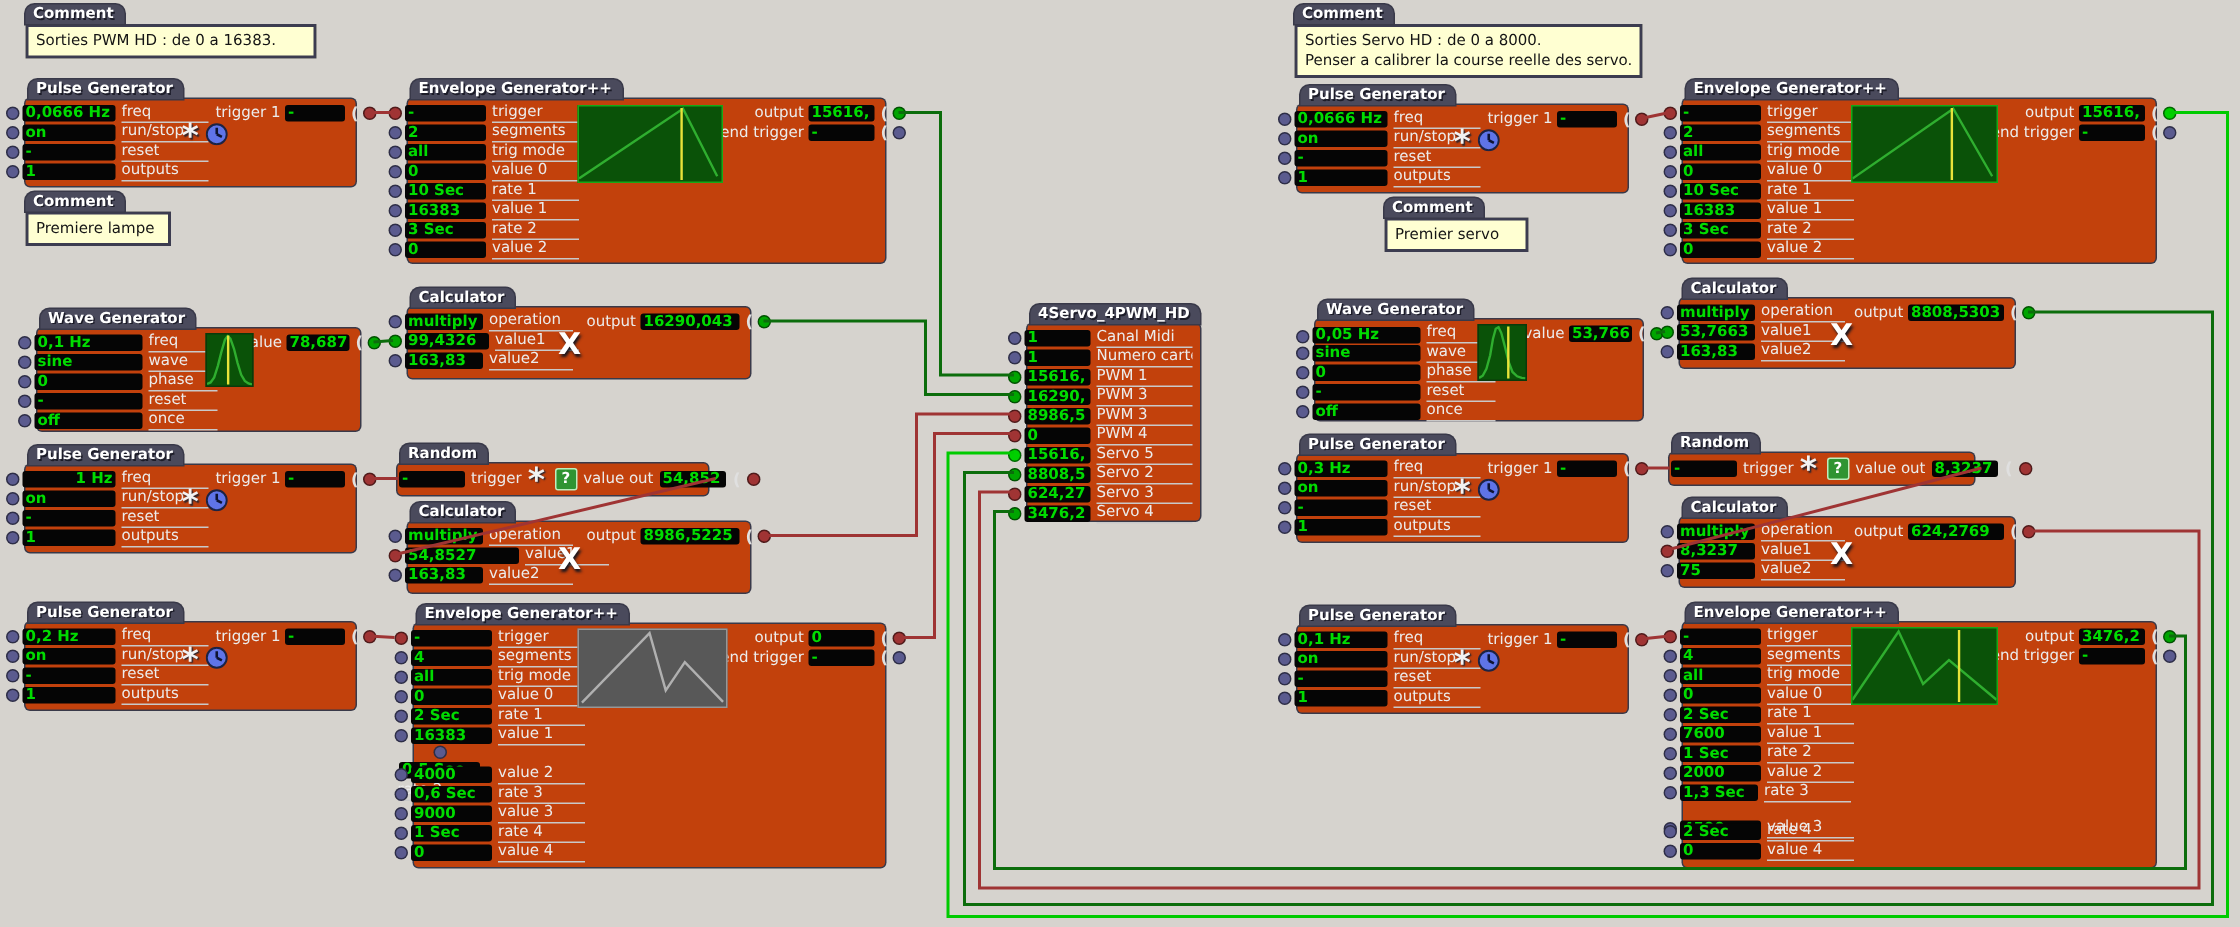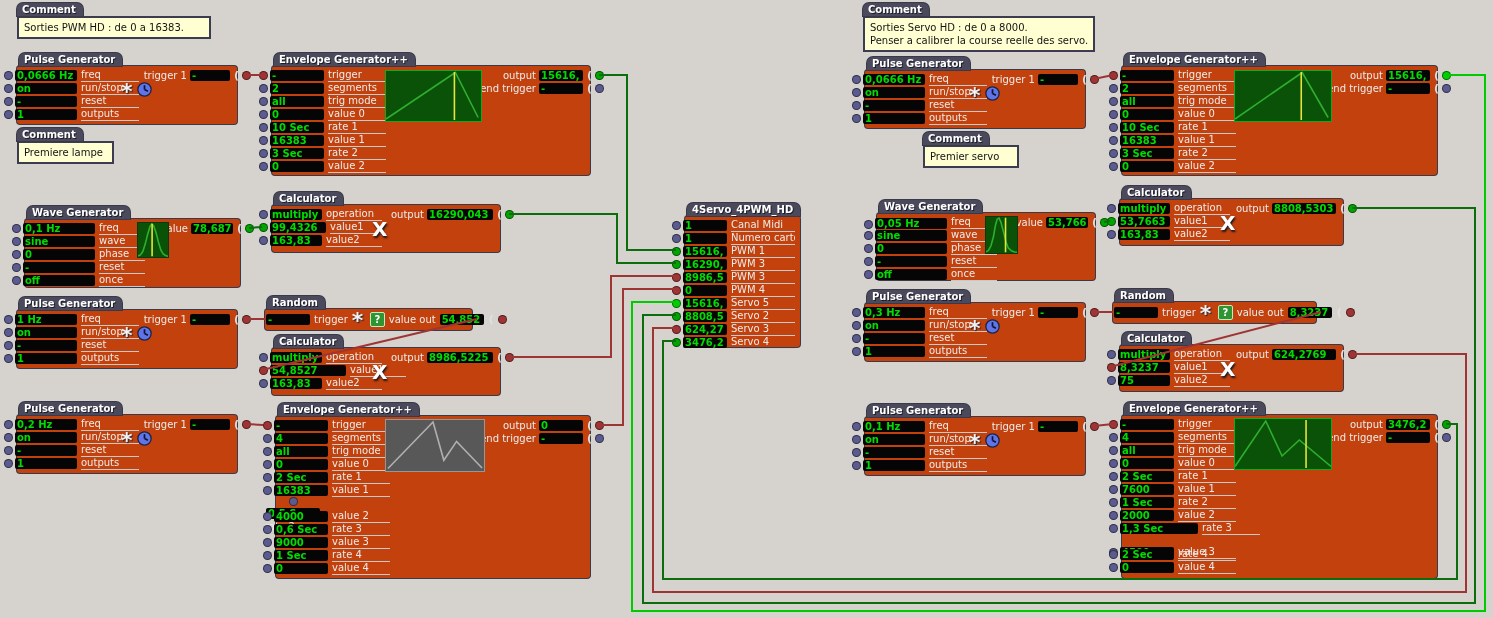--- a/index.html
+++ b/index.html
@@ -216,21 +216,21 @@
         <span class="field" style="width: 66px;">16290,043</span>
         <span class="paren">(</span>
         <span class="dot green"></span>
       </div>
       <span class="icon-x" style="left: 100px; top: 14px;">X</span>
     </div>
     <div class="node" style="left: 17px; top: 310px; width: 220px; height: 58px;">
       <div class="tab">Pulse Generator</div>
       <div class="lrow" style="top: 3px;">
         <span class="dot purple"></span>
-        <span class="field" style="width: 62px;">1 Hz</span>
+        <span class="field" style="width: 62px; text-align: right;">1 Hz</span>
         <span class="lbl" style="width: 58px;">freq</span>
       </div>
       <div class="lrow" style="top: 16px;">
         <span class="dot purple"></span>
         <span class="field" style="width: 62px;">on</span>
         <span class="lbl" style="width: 58px;">run/stop</span>
       </div>
       <div class="lrow" style="top: 29px;">
         <span class="dot purple"></span>
         <span class="field" style="width: 62px;">-</span>
@@ -779,21 +779,21 @@
         <span class="field" style="width: 54px;">1 Sec</span>
         <span class="lbl" style="width: 58px;">rate 2</span>
       </div>
       <div class="lrow" style="top: 94px;">
         <span class="dot purple"></span>
         <span class="field" style="width: 54px;">2000</span>
         <span class="lbl" style="width: 58px;">value 2</span>
       </div>
       <div class="lrow" style="top: 107px;">
         <span class="dot purple"></span>
-        <span class="field" style="width: 78px;">1,3 Sec</span>
+        <span class="field" style="width: 52px;">1,3 Sec</span>
         <span class="lbl" style="width: 58px;">rate 3</span>
       </div>
       <div class="lrow" style="top: 131px;">
         <span class="dot purple"></span>
         <span class="field" style="width: 54px;">4500</span>
         <span class="lbl" style="width: 58px;">value 3</span>
       </div>
       <div class="lrow" style="top: 133px;">
         <span class="dot purple"></span>
         <span class="field" style="width: 54px;">2 Sec</span>

